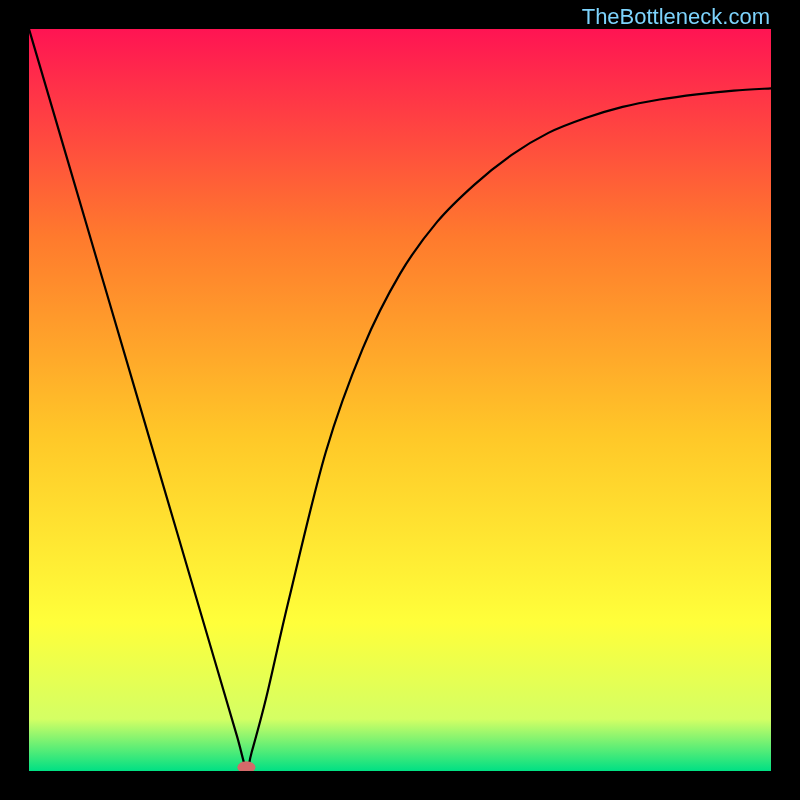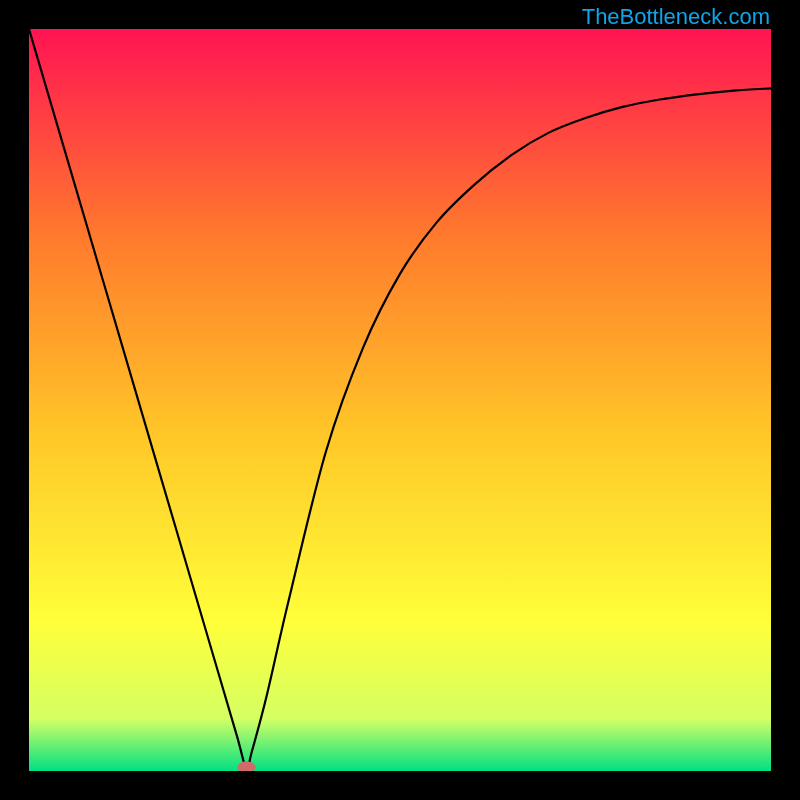--- a/index.html
+++ b/index.html
@@ -23,21 +23,21 @@
     position: absolute;
     left: 0;
     top: 0;
     width: 742px;
     height: 742px;
   }
   .watermark {
     position: absolute;
     top: 4px;
     right: 30px;
-    color: #0ea5e9;
+    color: #7dd3fc;
     font-size: 22px;
     font-weight: 500;
     letter-spacing: 0px;
     user-select: none;
   }
 </style>
 </head>
 <body>
 
 <div class="frame">

